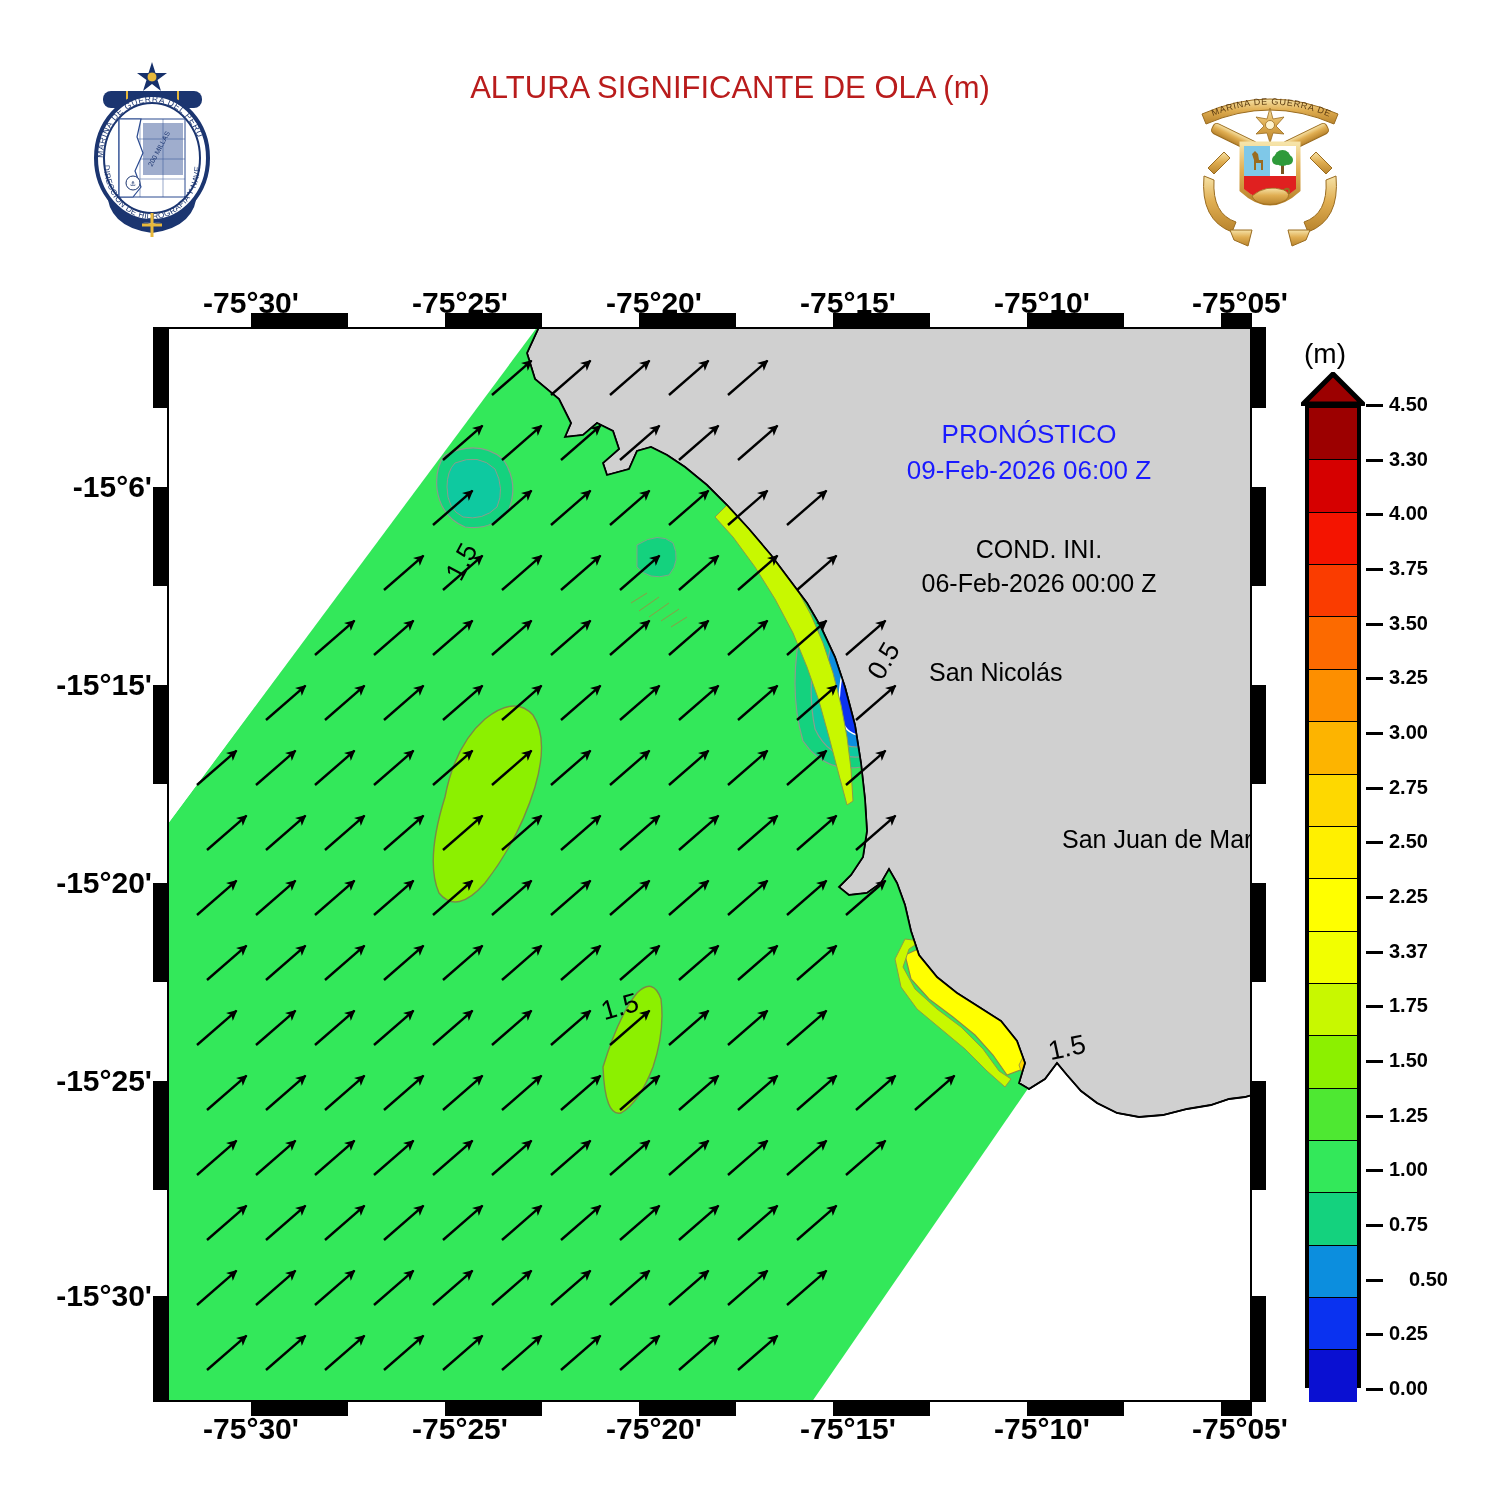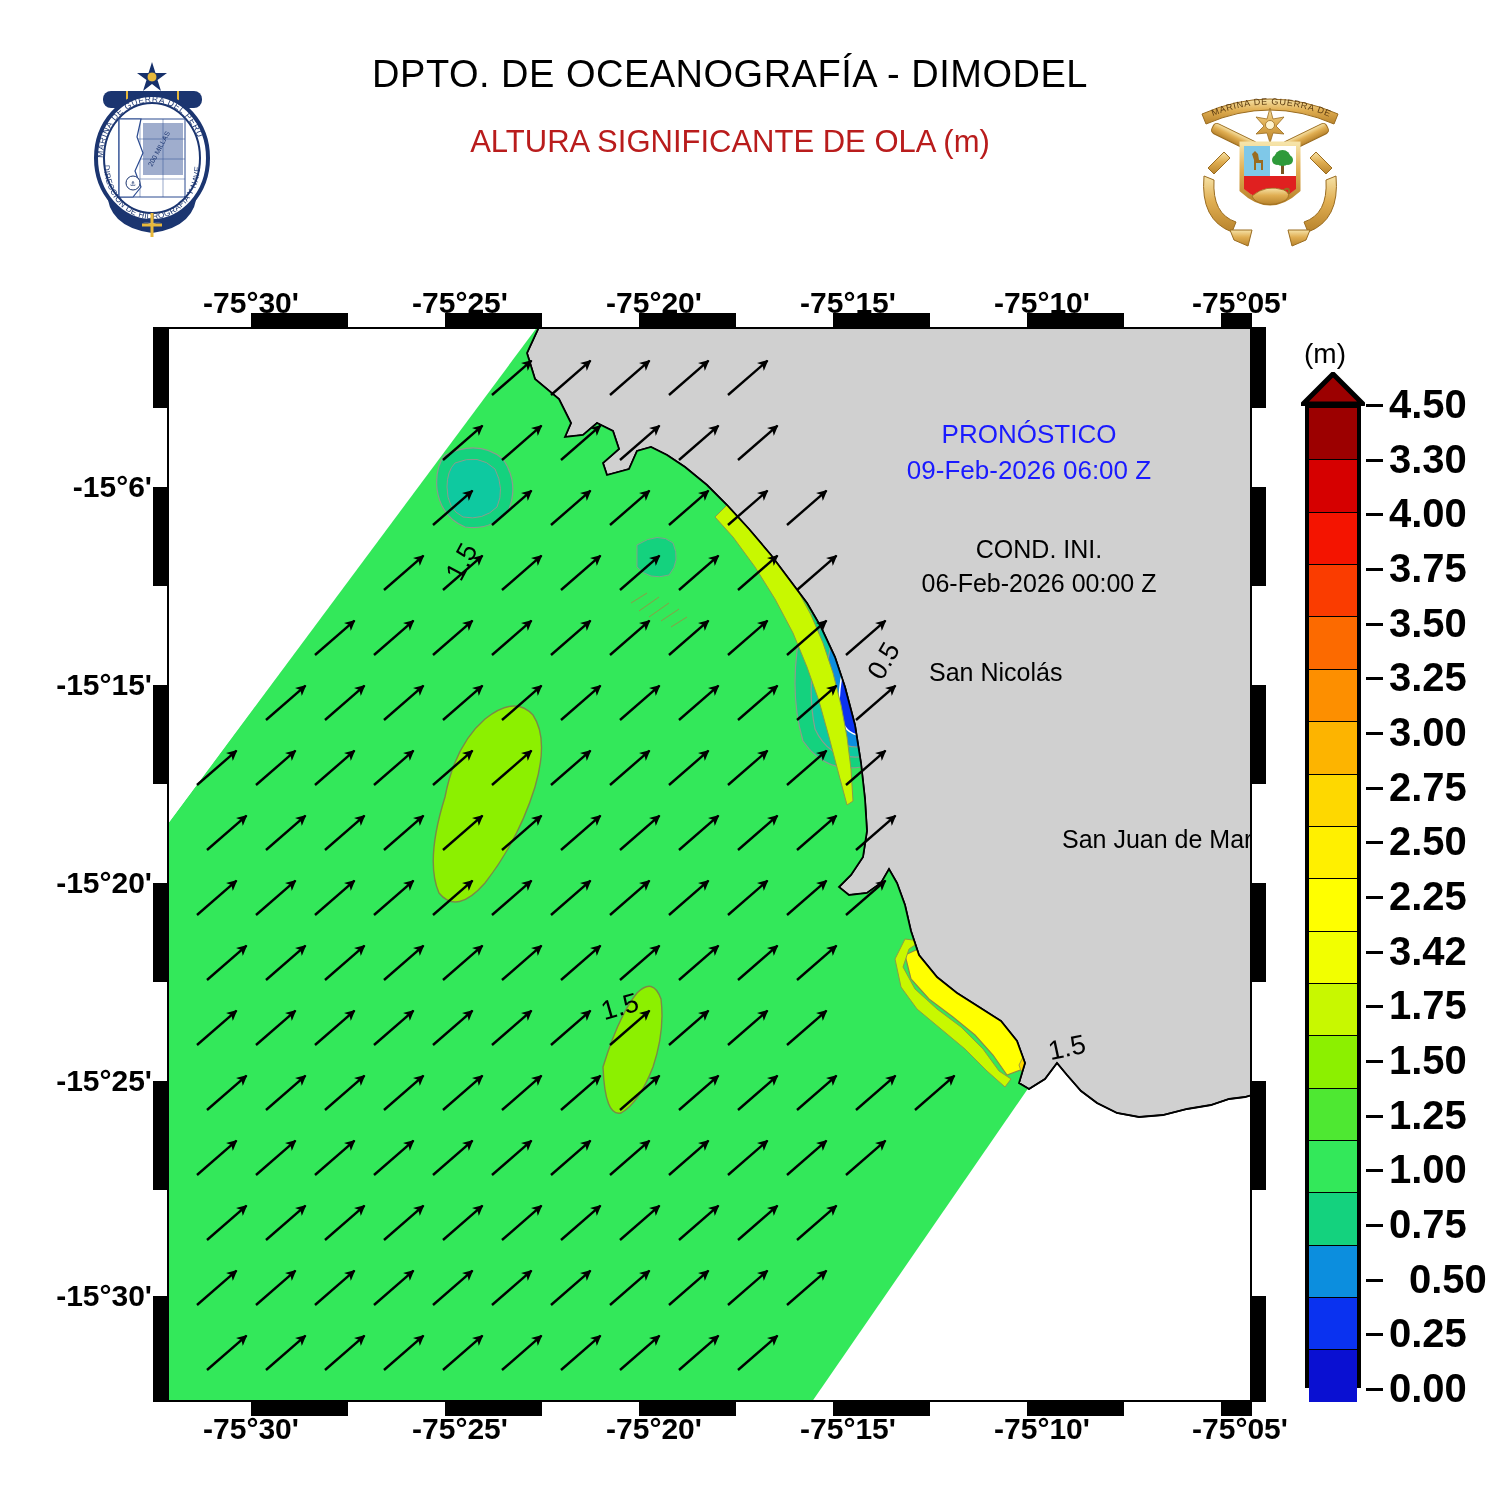--- a/index.html
+++ b/index.html
@@ -39,21 +39,21 @@
 
   
   #cbar-wrap{position:absolute;left:1296px;top:338px;width:190px;height:1070px;}
   #cbar-unit{position:absolute;left:8px;top:0px;font-size:28px;color:#000;
              font-family:"Liberation Sans",sans-serif;}
   #cbar-box{position:absolute;left:9px;top:66px;width:56px;height:984px;
             border:4px solid #000;box-sizing:border-box;}
   .cbar-band{width:100%;}
   #cbar-cap{position:absolute;left:5px;top:34px;width:64px;height:34px;}
   .cbar-tick{position:absolute;left:70px;width:17px;height:3px;background:#000;}
-  .cbar-lab{position:absolute;left:93px;font-size:40px;font-weight:bold;color:#000;
+  .cbar-lab{position:absolute;left:93px;font-size:20px;font-weight:bold;color:#000;
             font-family:"Liberation Sans",sans-serif;transform:translateY(-50%);}
 </style>
 </head>
 <body>
 
 <div id="header">
 
   <div id="logo-left">
     <svg viewBox="0 0 135 195" width="135" height="195">
       <g>
@@ -99,21 +99,20 @@
         </text>
         <path id="arc-bot" d="M19 110 A48 54 0 0 0 115 110" fill="none"></path>
 
         <line x1="67" y1="158" x2="67" y2="182" stroke="#e8b93c" stroke-width="3"></line>
         <line x1="57" y1="170" x2="77" y2="170" stroke="#e8b93c" stroke-width="3"></line>
       </g>
     </svg>
   </div>
 
   <div id="title-block">
-    <div class="title-line">DPTO. DE OCEANOGRAFÍA - DIMODEL</div>
     <div class="subtitle-line">ALTURA SIGNIFICANTE DE OLA (m)</div>
   </div>
 
   <div id="logo-right">
     <svg viewBox="0 0 160 180" width="160" height="180">
       <defs>
         <linearGradient id="gold" x1="0" y1="0" x2="0" y2="1">
           <stop offset="0%" stop-color="#f6e3a8"></stop>
           <stop offset="45%" stop-color="#e0ae52"></stop>
           <stop offset="100%" stop-color="#b8832c"></stop>
@@ -565,21 +564,21 @@
       <div class="cbar-lab" style="top: 339.333px;">3.25</div>
       <div class="cbar-tick" style="top: 394px;"></div>
       <div class="cbar-lab" style="top: 394px;">3.00</div>
       <div class="cbar-tick" style="top: 448.667px;"></div>
       <div class="cbar-lab" style="top: 448.667px;">2.75</div>
       <div class="cbar-tick" style="top: 503.333px;"></div>
       <div class="cbar-lab" style="top: 503.333px;">2.50</div>
       <div class="cbar-tick" style="top: 558px;"></div>
       <div class="cbar-lab" style="top: 558px;">2.25</div>
       <div class="cbar-tick" style="top: 612.667px;"></div>
-      <div class="cbar-lab" style="top: 612.667px;">3.42</div>
+      <div class="cbar-lab" style="top: 612.667px;">3.37</div>
       <div class="cbar-tick" style="top: 667.333px;"></div>
       <div class="cbar-lab" style="top: 667.333px;">1.75</div>
       <div class="cbar-tick" style="top: 722px;"></div>
       <div class="cbar-lab" style="top: 722px;">1.50</div>
       <div class="cbar-tick" style="top: 776.667px;"></div>
       <div class="cbar-lab" style="top: 776.667px;">1.25</div>
       <div class="cbar-tick" style="top: 831.333px;"></div>
       <div class="cbar-lab" style="top: 831.333px;">1.00</div>
       <div class="cbar-tick" style="top: 886px;"></div>
       <div class="cbar-lab" style="top: 886px;">0.75</div>

